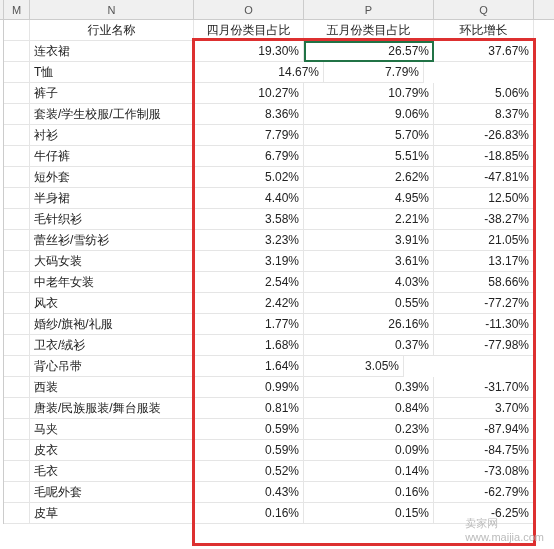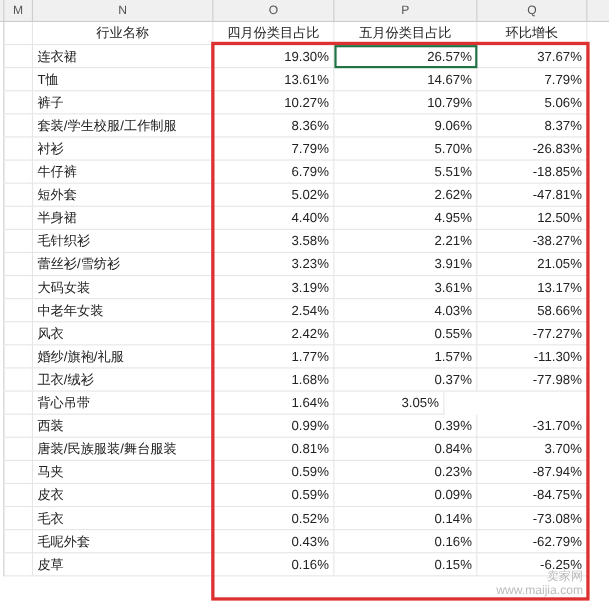--- a/index.html
+++ b/index.html
@@ -62,26 +62,26 @@
   }
   .selected-cell {
     position: absolute;
     border: 2px solid #217346;
     pointer-events: none;
     z-index: 6;
     background: transparent;
   }
   .watermark {
     position: absolute;
-    right: 24px;
+    right: 10px;
     bottom: 6px;
     color: #bbb;
     font-size: 11px;
     z-index: 20;
-    text-align: right;
+    text-align: left;
   }
 </style>
 </head>
 <body>
 
 <div class="col-headers">
   <div class="spacer"></div>
   <div class="colM">M</div>
   <div class="colN">N</div>
   <div class="colO">O</div>
@@ -106,21 +106,20 @@
         <div class="cell colM"></div>
         <div class="cell colN left">连衣裙</div>
         <div class="cell colO right">19.30%</div>
         <div class="cell colP right">26.57%</div>
         <div class="cell colQ right">37.67%</div>
       </div>
       <div class="row">
         <div class="gutter"></div>
         <div class="cell colM"></div>
         <div class="cell colN left">T恤</div>
-        <div class="cell colO right">13.61%</div>
         <div class="cell colP right">14.67%</div>
         <div class="cell colQ right">7.79%</div>
       </div>
       <div class="row">
         <div class="gutter"></div>
         <div class="cell colM"></div>
         <div class="cell colN left">裤子</div>
         <div class="cell colO right">10.27%</div>
         <div class="cell colP right">10.79%</div>
         <div class="cell colQ right">5.06%</div>
@@ -203,21 +202,21 @@
         <div class="cell colN left">风衣</div>
         <div class="cell colO right">2.42%</div>
         <div class="cell colP right">0.55%</div>
         <div class="cell colQ right">-77.27%</div>
       </div>
       <div class="row">
         <div class="gutter"></div>
         <div class="cell colM"></div>
         <div class="cell colN left">婚纱/旗袍/礼服</div>
         <div class="cell colO right">1.77%</div>
-        <div class="cell colP right">1.57%</div>
+        <div class="cell colP right">26.16%</div>
         <div class="cell colQ right">-11.30%</div>
       </div>
       <div class="row">
         <div class="gutter"></div>
         <div class="cell colM"></div>
         <div class="cell colN left">卫衣/绒衫</div>
         <div class="cell colO right">1.68%</div>
         <div class="cell colP right">0.37%</div>
         <div class="cell colQ right">-77.98%</div>
       </div>

